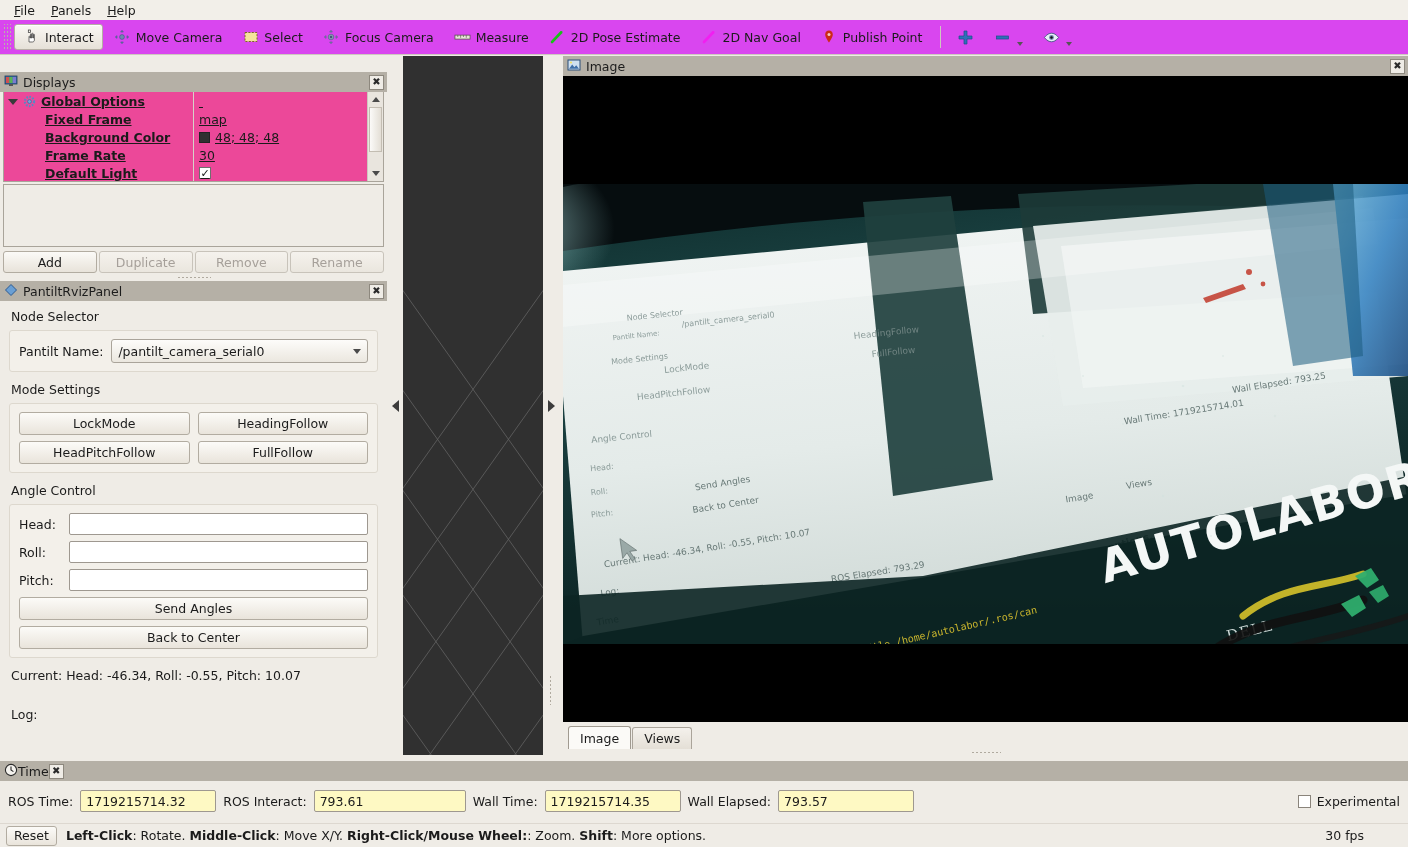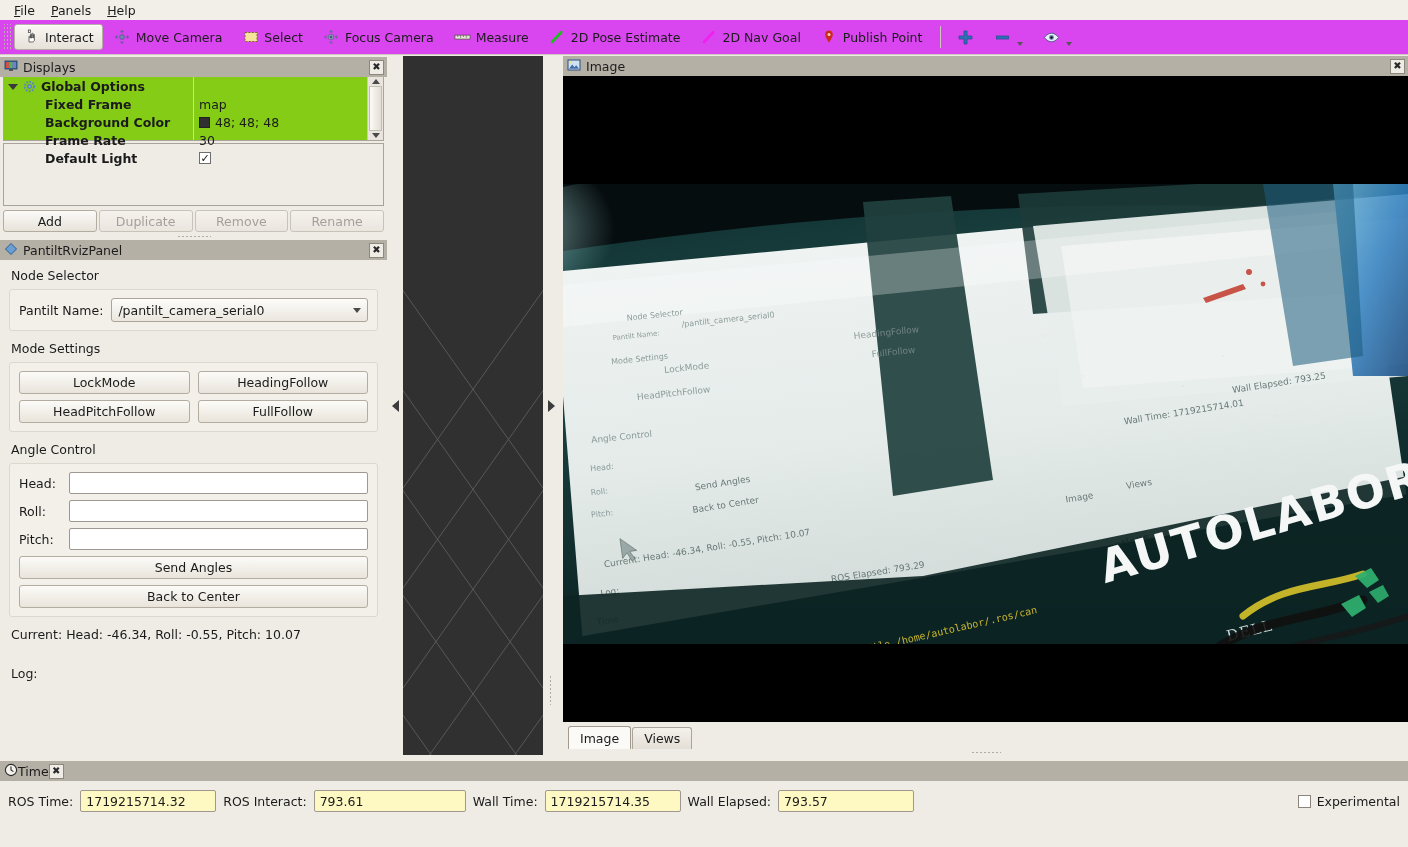--- a/index.html
+++ b/index.html
@@ -65,32 +65,33 @@
   .panel-title .ptxt { margin-left: 5px; flex: 1; }
   .panel-x {
     width: 15px; height: 15px; background: #efece6;
     border: 1px solid #8d8madd; border: 1px solid #8d887e;
     display: flex; align-items: center; justify-content: center;
     font-size: 10px; line-height: 1; color: #2a2a2a;
   }
 
   
   .leftdock {
-    position: absolute; left: 0; top: 57px; width: 387px; height: 699px;
+    position: absolute; left: 0; top: 72px; width: 387px; height: 699px;
     background: #efece6;
     display: flex; flex-direction: column;
   }
 
   
   .displays-body {
     border: 1px solid #a9a49a; border-top: none;
-    background: #84cc16;
-    margin: 0 3px; height: 64px;
+    background: #ec4899;
+    margin: 0 3px; height: 90px;
     display: flex;
     position: relative;
+    text-decoration: underline;
   }
   .prop-tree { flex: 1; display: flex; font-size: 12.5px; }
   .prop-left { width: 190px; border-right: 1px solid #d7d2c8; }
   .prop-right { flex: 1; }
   .prow { height: 18px; display: flex; align-items: center; white-space: nowrap; }
   .prow.lvl0 { padding-left: 4px; font-weight: bold; }
   .prow.lvl1 { padding-left: 41px; font-weight: bold; }
   .prow-val { height: 18px; display: flex; align-items: center; padding-left: 5px; }
   .tri { width: 0; height: 0; border-left: 5px solid #3a3a3a; border-top: 4px solid transparent;
          border-bottom: 4px solid transparent; margin-right: 4px; }
@@ -738,14 +739,21 @@
       <label>Wall Elapsed:</label>
       <div class="tfield" style="width:136px">793.57</div>
 
       <div class="exp-wrap">
         <span class="exp-chk"></span>
         <span>Experimental</span>
       </div>
     </div>
   </div>
 
+  <div class="statusbar">
+    <div class="resetbtn">Reset</div>
+    <div class="hint">
+      <b>Left-Click</b><span>: Rotate. </span><b>Middle-Click</b><span>: Move X/Y. </span><b>Right-Click/Mouse Wheel:</b><span>: Zoom. </span><b>Shift</b><span>: More options.</span>
+    </div>
+    <div class="fps">30 fps</div>
+  </div>
 
 </div>
 
 </body></html>

